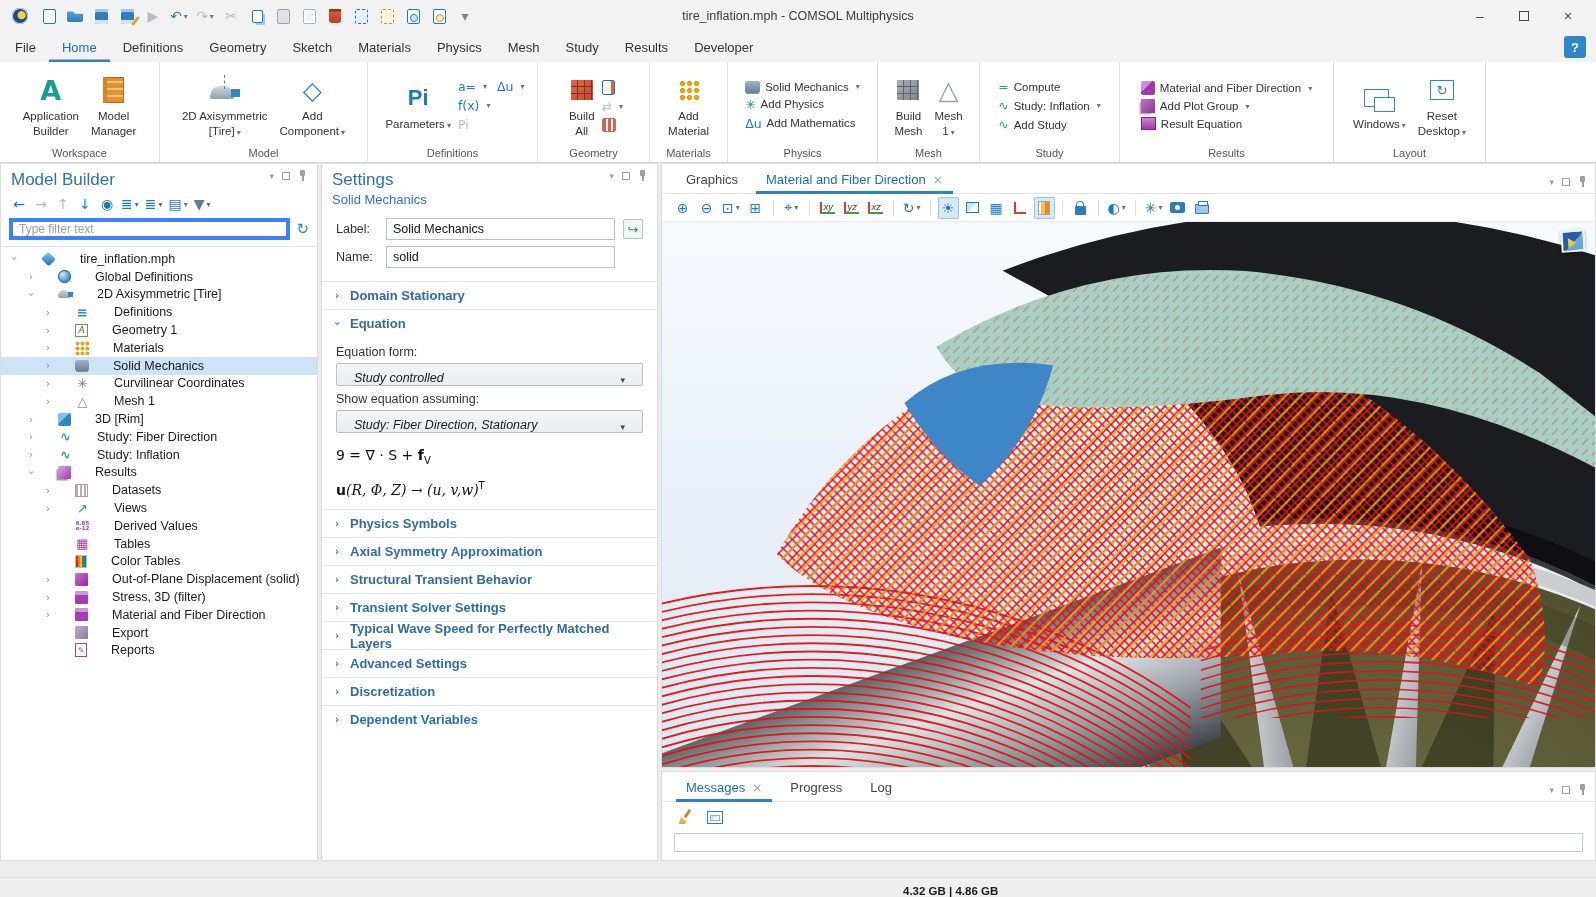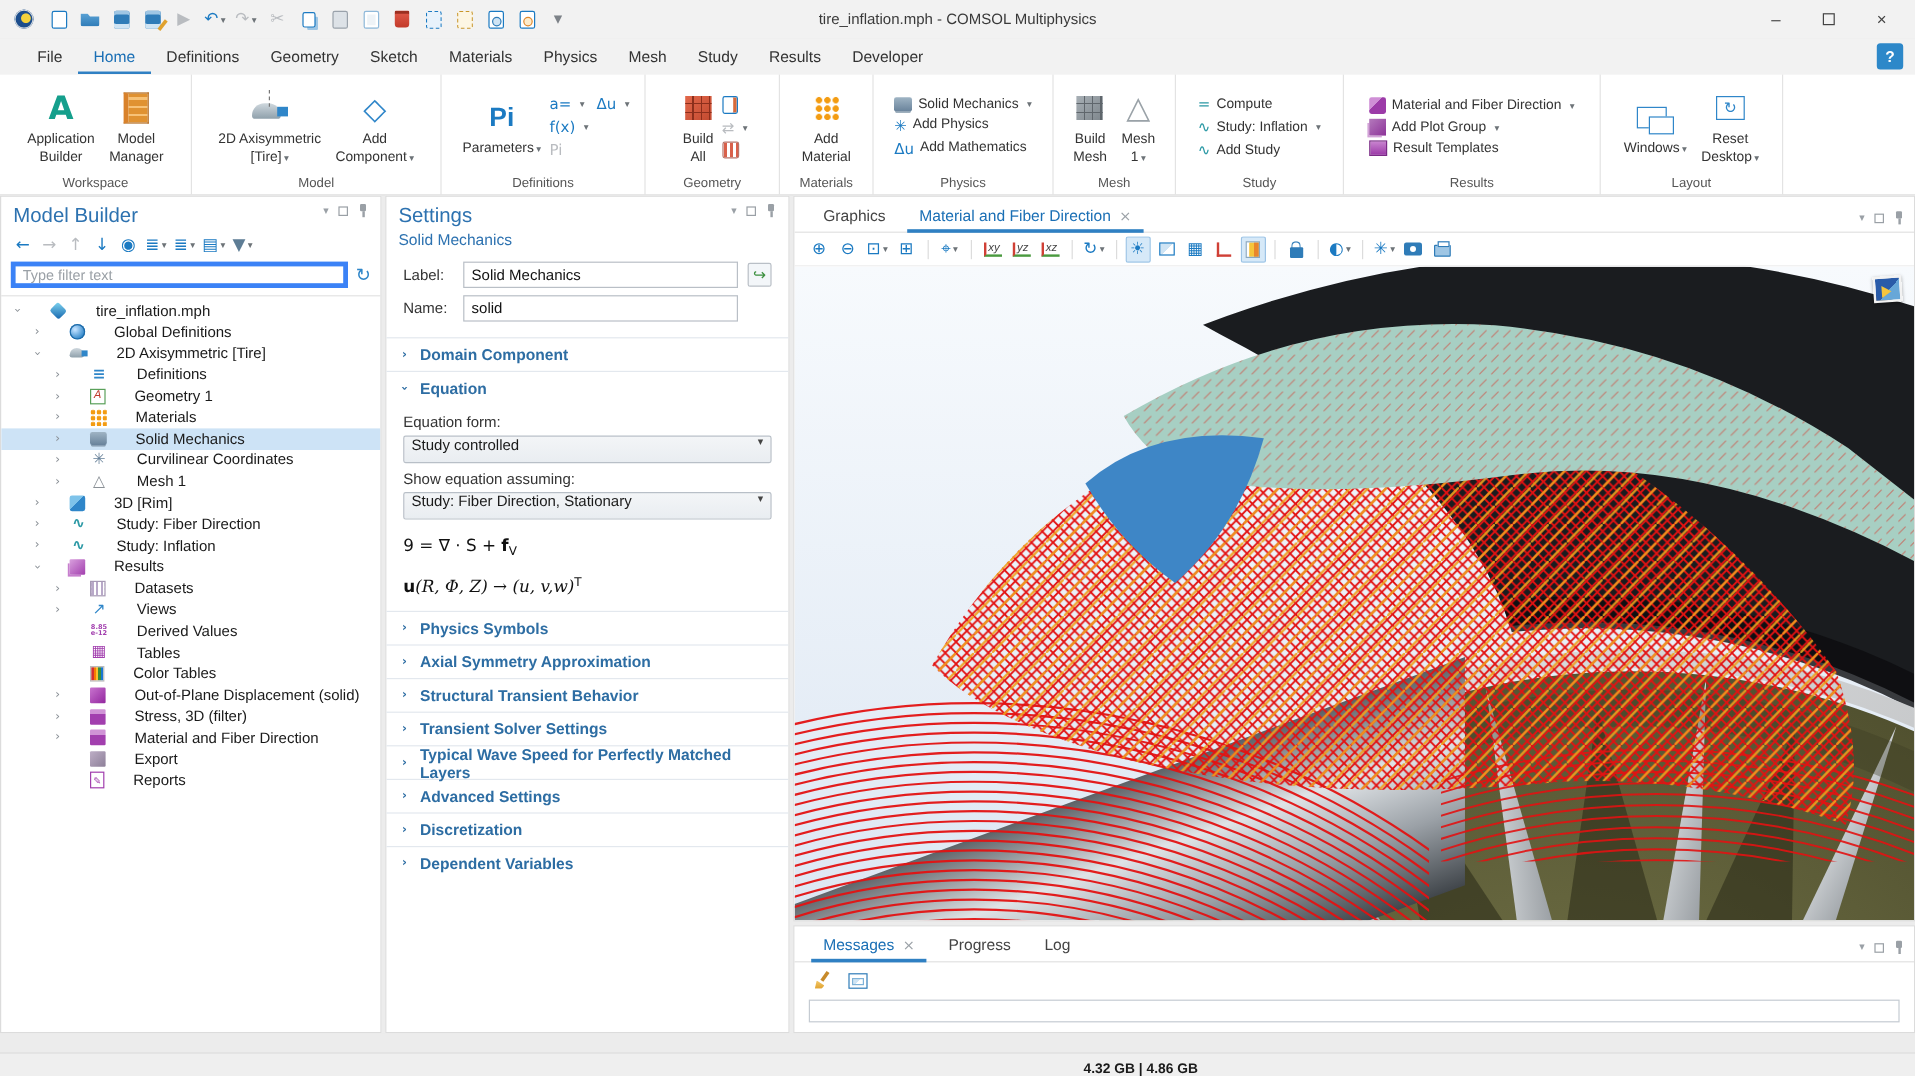--- a/index.html
+++ b/index.html
@@ -35,21 +35,21 @@
   .b-selbox{border:1.4px dashed #1b7ac2;background:#e8f2fb;}
   .b-desel{border:1.4px dashed #c9962a;background:#fdf6e3;}
   .b-find{background:#fff;border:1.3px solid #1b7ac2;}
   .b-find::after{content:"";position:absolute;right:1px;bottom:1px;width:6px;height:6px;border:1.6px solid #2f7cb8;border-radius:50%;background:#cfe4f4;}
   .b-find2{background:#fff;border:1.3px solid #1b7ac2;}
   .b-find2::after{content:"";position:absolute;right:1px;bottom:1px;width:6px;height:6px;border:1.6px solid #e0892e;border-radius:50%;background:#fdeccc;}
   .b-insert{background:#fff;border:1.3px solid #1b7ac2;box-shadow:inset -3px 0 0 #d86a3a;}
   .b-virtual{width:14px;height:14px;background:repeating-linear-gradient(90deg,#d9604a 0 3px,#fff 3px 5px);border:1px solid #b8746a;}
 
   
-  .menubar { height:30px; background:#f2f2f2; display:flex; align-items:stretch; padding-left:18px; position:relative; }
+  .menubar { height:30px; background:#f2f2f2; display:flex; align-items:stretch; padding-left:2px; position:relative; }
   .mitem { display:flex; align-items:center; padding:0 13px; font-size:13px; color:#333; }
   .mitem.active { color:#1a6fb5; box-shadow:inset 0 -2.5px 0 #2f80c3; }
   .helpbtn { position:absolute; right:10px; top:4px; width:22px; height:22px; background:#2d88c9; color:#fff; border-radius:3px;
     display:flex; align-items:center; justify-content:center; font-weight:bold; font-size:13px; }
 
   
   .ribbon { height:101px; background:#fff; border-bottom:1px solid #d8d8d8; display:flex; align-items:stretch; }
   .rgroup { display:flex; flex-direction:column; border-right:1px solid #e3e3e3; padding:3px 2px 0; flex:none; }
   .ritems { flex:1; display:flex; justify-content:center; align-items:center; gap:2px; }
   .rlabel { font-size:11px; color:#555; text-align:center; padding:1px 0 3px; }
@@ -136,21 +136,21 @@
   .subt { font-size:13px; color:#2d72b0; padding:0 10px 8px; }
   .formrow { display:flex; align-items:center; padding:3px 14px; gap:8px; }
   .flab { width:42px; font-size:12.5px; color:#333; flex:none; }
   .tinput { flex:1; height:22px; border:1px solid #b9bfc6; font-size:12.5px; padding:0 6px; font-family:"Liberation Sans",sans-serif; color:#111; background:#fff; }
   .renbtn { width:20px; height:20px; border:1px solid #b9bfc6; background:#f3f6f9; color:#3f9142; display:flex; align-items:center; justify-content:center; font-size:13px; border-radius:2px; font-family:"DejaVu Sans"; }
   .sections { margin-top:10px; }
   .sechead { display:flex; align-items:center; height:28px; border-top:1px solid #e3e8ee; padding:0 10px; gap:8px; font-size:13px; color:#2d6da3; font-weight:700; }
   .sechead .tchev{color:#2d6da3;width:10px;}
   .secbody { padding:2px 14px 12px; }
   .flabel { font-size:12.5px; color:#333; margin:6px 0 4px; }
-  .dd { height:23px; background:linear-gradient(#f3f5f7,#e9edf1); border:1px solid #b8bfc7; display:flex; align-items:flex-start; padding:0 6px; font-size:12.5px; color:#1a1a1a; border-radius:2px; }
+  .dd { height:23px; background:linear-gradient(#f3f5f7,#e9edf1); border:1px solid #b8bfc7; display:flex; align-items:flex-end; padding:0 17px; font-size:12.5px; color:#1a1a1a; border-radius:2px;font-style:italic; }
   .dd .dda { margin-left:auto; color:#444; font-size:9px; font-family:"DejaVu Sans"; }
   .eq { margin-top:14px; font-size:14px; color:#111; font-family:"DejaVu Sans",sans-serif; }
   .eq i{font-family:"DejaVu Serif",serif;}
   .eq sub,.eq sup{font-size:10px;}
   .eq2 { }
 
   
   .gpanel { flex:1; display:flex; flex-direction:column; overflow:hidden; }
   .tabsrow { display:flex; align-items:flex-end; border-bottom:1px solid #e2e2e2; padding:4px 8px 0 14px; position:relative; height:30px; }
   .gtab { display:flex; align-items:center; gap:7px; padding:4px 10px 6px; font-size:13px; color:#444; position:relative; margin-right:8px; }
@@ -495,21 +495,21 @@
           <div class="rrow">
             <span class="rcell">
               <span class="mi-plotgrp"></span>
               <span>Add Plot Group</span>
               <span class="caret">▾</span>
             </span>
           </div>
           <div class="rrow">
             <span class="rcell">
               <span class="mi-tmpl"></span>
-              <span>Result Templates</span>
+              <span>Result Equation</span>
             </span>
           </div>
         </div>
       </div>
       <div class="rlabel">Results</div>
     </div>
     <div class="rgroup" style="width: 152px;">
       <div class="ritems">
         <div class="rbig">
           <div class="ricon">
@@ -717,21 +717,21 @@
       <span class="renbtn">↪</span>
     </div>
     <div class="formrow">
       <span class="flab">Name:</span>
       <input class="tinput" value="solid" style="">
       <span style="width:20px"></span>
     </div>
     <div class="sections" id="sections">
         <div class="sechead">
           <span class="tchev">›</span>
-          <span>Domain Component</span>
+          <span>Domain Stationary</span>
         </div>
         <div class="sechead">
           <span class="tchev open">›</span>
           <span>Equation</span>
         </div>
         <div id="equation-body" class="secbody" style="display: block;">
       <div class="flabel">Equation form:</div>
       <div class="dd">
         <span>Study controlled</span>
         <span class="dda">▾</span>

